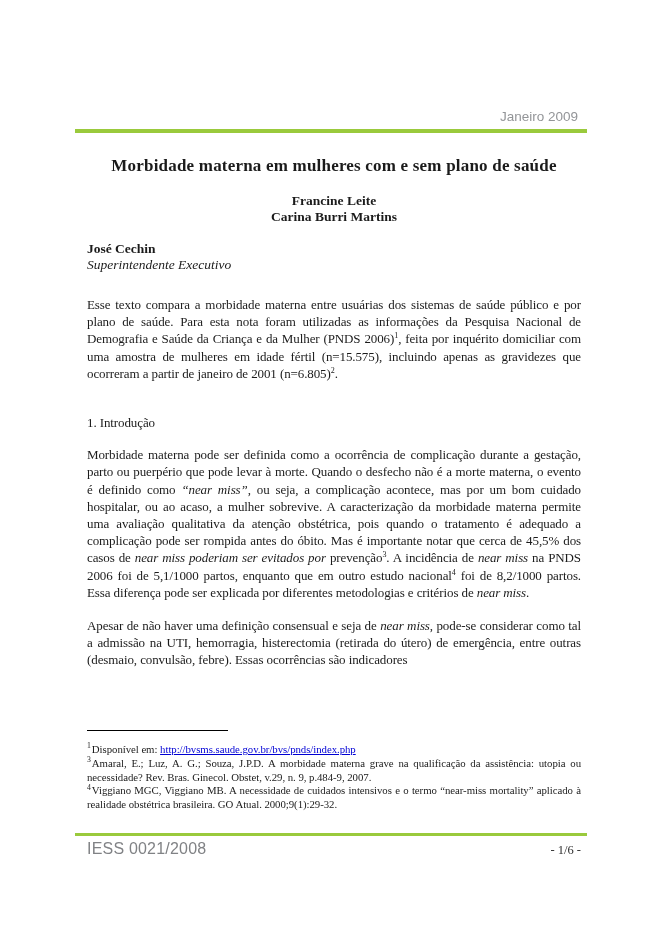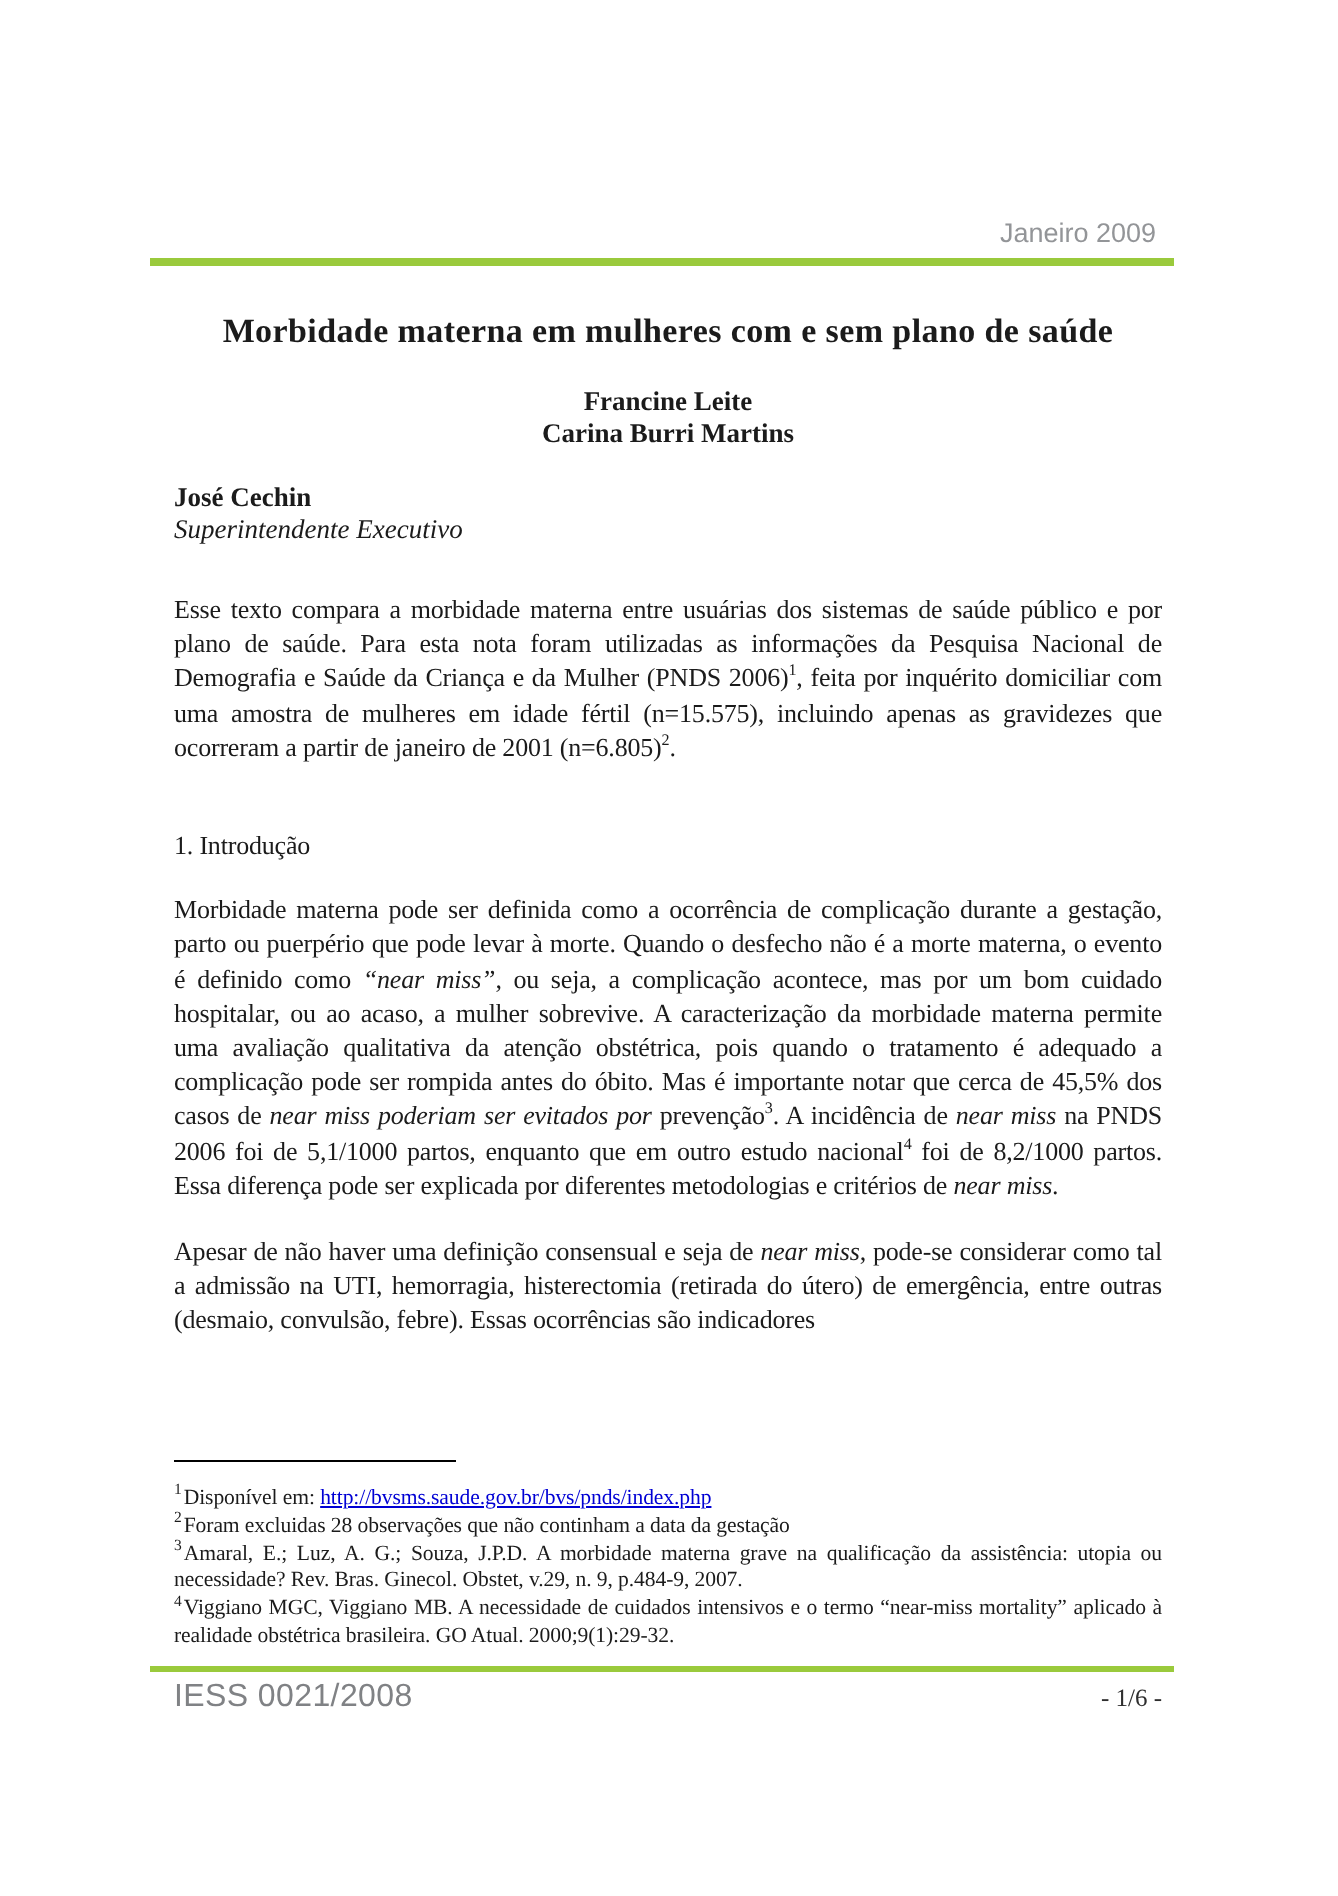--- a/index.html
+++ b/index.html
@@ -82,21 +82,20 @@
   <div class="main">
     <p class="body-par intro"><span>Esse texto compara a morbidade materna entre usuárias dos sistemas de saúde público e por plano de saúde. Para esta nota foram utilizadas as informações da Pesquisa Nacional de Demografia e Saúde da Criança e da Mulher (PNDS 2006)</span><sup>1</sup><span>, feita por inquérito domiciliar com uma amostra de mulheres em idade fértil (n=15.575), incluindo apenas as gravidezes que ocorreram a partir de janeiro de 2001 (n=6.805)</span><sup>2</sup><span>.</span></p>
     <h2>1. Introdução</h2>
     <p class="body-par"><span>Morbidade materna pode ser definida como a ocorrência de complicação durante a gestação, parto ou puerpério que pode levar à morte. Quando o desfecho não é a morte materna, o evento é definido como </span><em>“near miss”</em><span>, ou seja, a complicação acontece, mas por um bom cuidado hospitalar, ou ao acaso, a mulher sobrevive. A caracterização da morbidade materna permite uma avaliação qualitativa da atenção obstétrica, pois quando o tratamento é adequado a complicação pode ser rompida antes do óbito. Mas é importante notar que cerca de 45,5% dos casos de </span><em>near miss poderiam ser evitados por</em><span> prevenção</span><sup>3</sup><span>. A incidência de </span><em>near miss</em><span> na PNDS 2006 foi de 5,1/1000 partos, enquanto que em outro estudo nacional</span><sup>4</sup><span> foi de 8,2/1000 partos. Essa diferença pode ser explicada por diferentes metodologias e critérios de </span><em>near miss</em><span>.</span></p>
     <p class="body-par"><span>Apesar de não haver uma definição consensual e seja de </span><em>near miss</em><span>, pode-se considerar como tal a admissão na UTI, hemorragia, histerectomia (retirada do útero) de emergência, entre outras (desmaio, convulsão, febre). Essas ocorrências são indicadores</span></p>
   </div>
 
   <div class="fn-sep"></div>
   <div class="footnotes">
     <p><sup>1</sup><span><span>Disponível em: </span><span class="link">http://bvsms.saude.gov.br/bvs/pnds/index.php</span></span></p>
-    <p><sup>2</sup><span><span>Foram excluidas 28 observações que não continham a data da gestação</span></span></p>
     <p><sup>3</sup><span><span>Amaral, E.; Luz, A. G.; Souza, J.P.D. A morbidade materna grave na qualificação da assistência: utopia ou necessidade? Rev. Bras. Ginecol. Obstet, v.29, n. 9, p.484-9, 2007.</span></span></p>
     <p><sup>4</sup><span><span>Viggiano MGC, Viggiano MB. A necessidade de cuidados intensivos e o termo “near-miss mortality” aplicado à realidade obstétrica brasileira. GO Atual. 2000;9(1):29-32.</span></span></p>
   </div>
 
   <div class="footer-rule"></div>
   <div class="footer-row">
     <span class="doc-id">IESS 0021/2008</span>
     <span class="page-num">- 1/6 -</span>
   </div>
 

